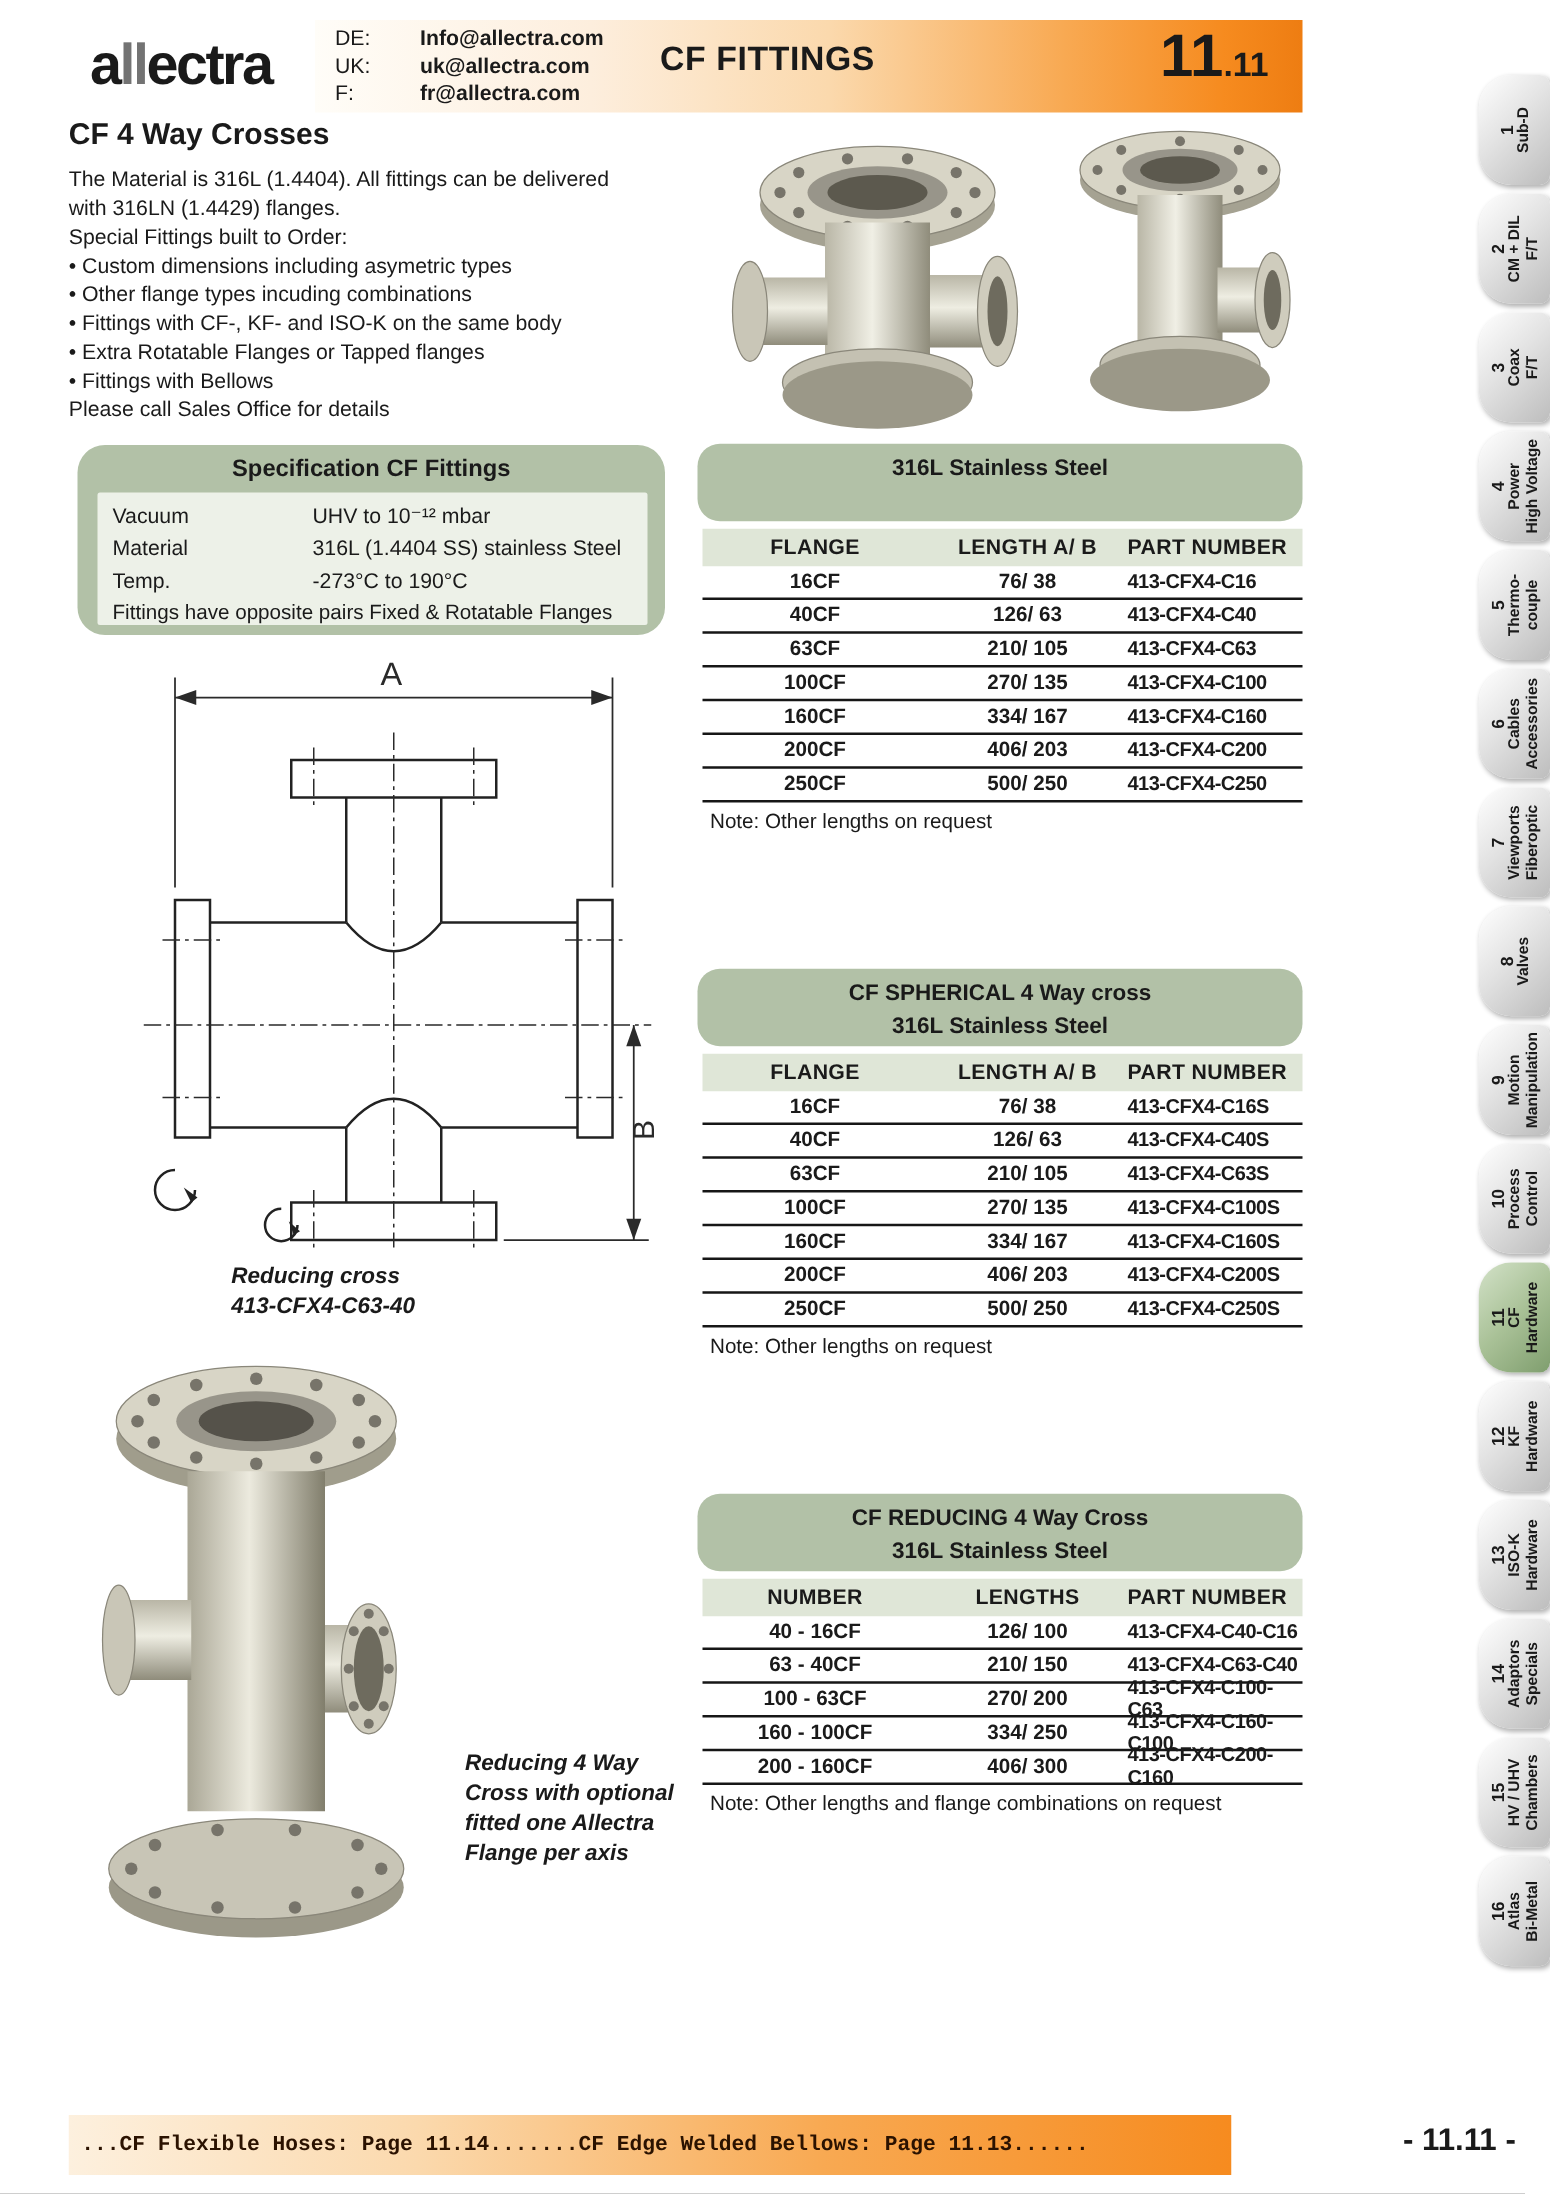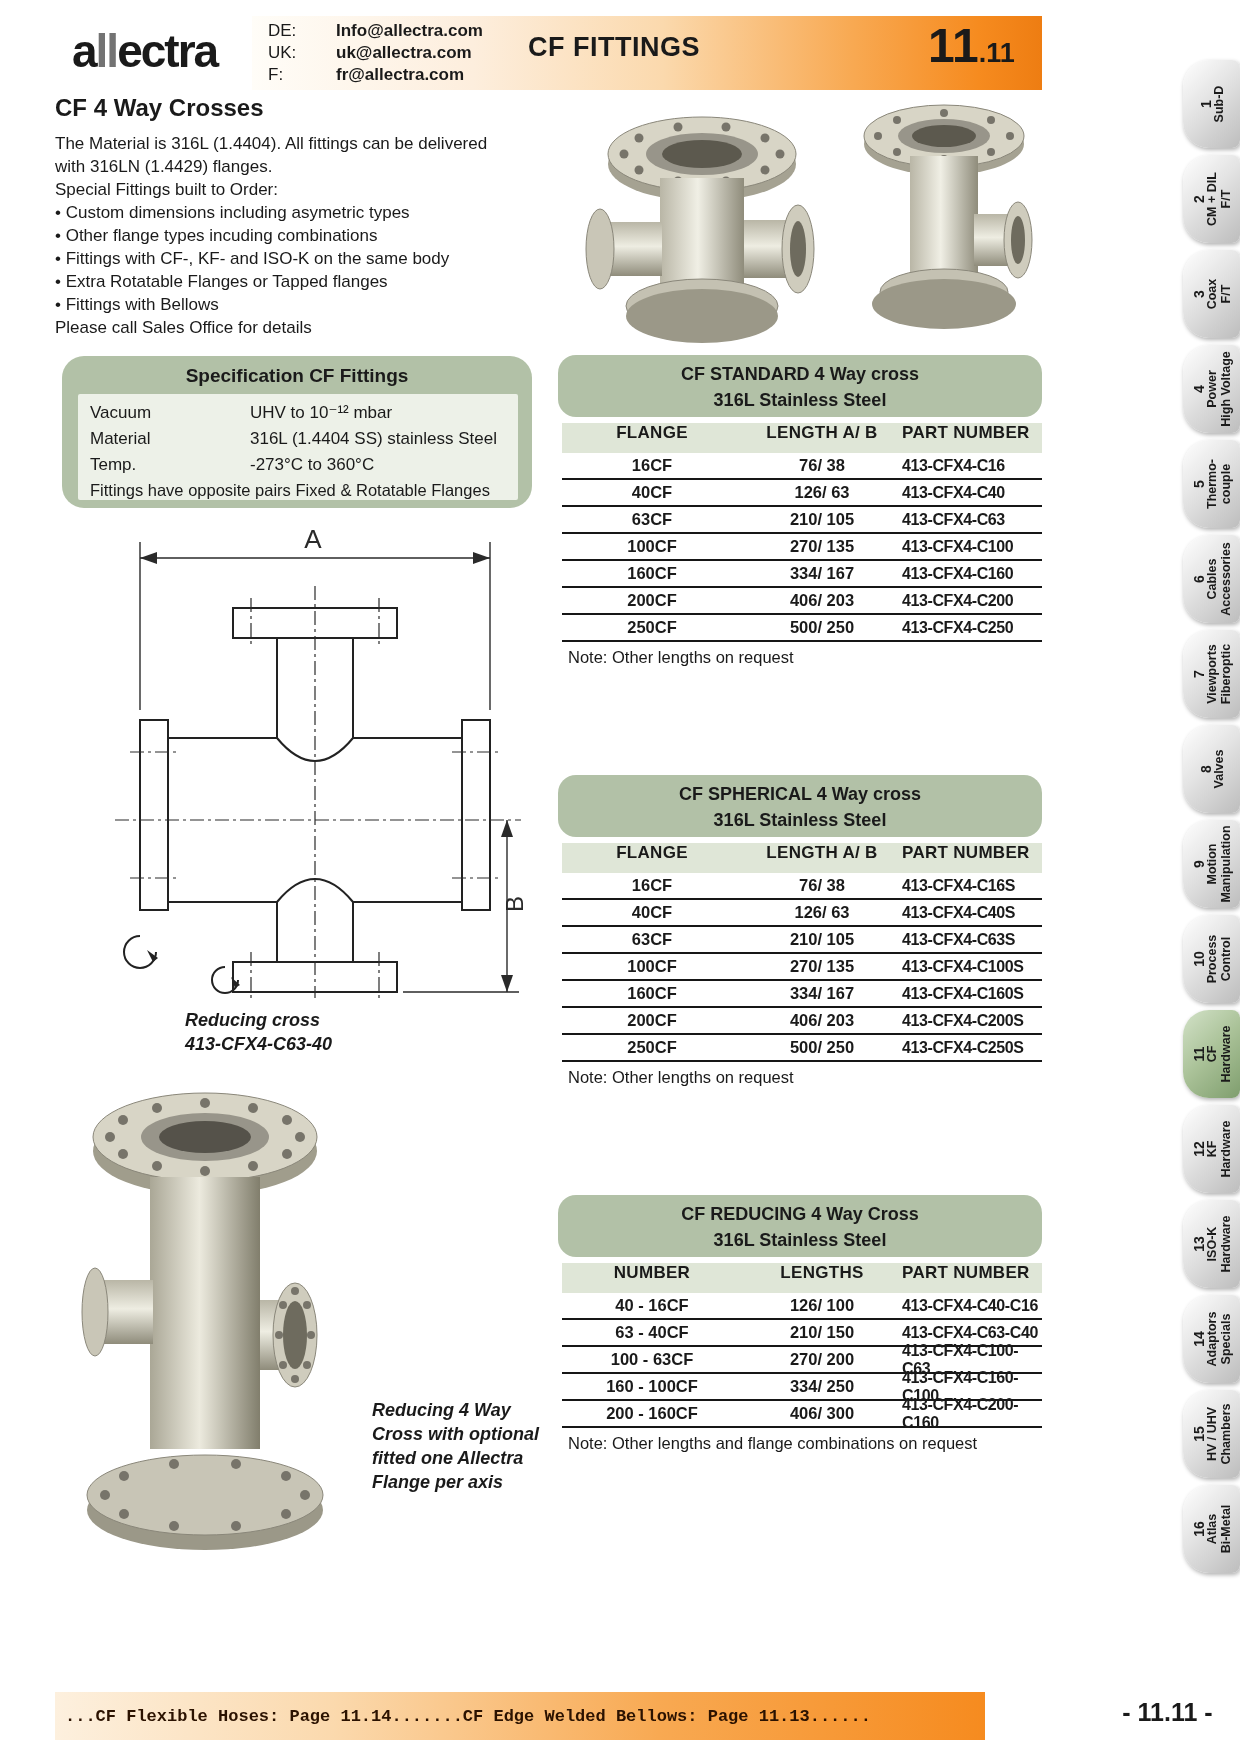--- a/index.html
+++ b/index.html
@@ -48,21 +48,21 @@
   .draw-caption{position:absolute;left:185px;top:1008px;font-size:18px;font-style:italic;font-weight:600;line-height:24px;}
 
   
   .photo{position:absolute;}
   .photo-caption{position:absolute;left:372px;top:1398px;font-size:18px;font-style:italic;font-weight:600;line-height:24px;}
 
   
   .tbl{position:absolute;left:558px;width:484px;}
   .tbl-title{height:62px;background:#b2c1a7;border-radius:18px;text-align:center;
              font-size:18px;font-weight:800;line-height:26px;padding-top:6px;box-sizing:border-box;}
-  .tbl-head{margin:6px 0 0 4px;height:30px;background:#dfe6d7;display:flex;
+  .tbl-head{margin:6px 0 0 4px;height:30px;background:#dfe6d7;display:flex;align-items:center;
             font-size:17px;font-weight:600;letter-spacing:.3px;}
   .tbl-rows{margin-left:4px;}
   .tbl-row{display:flex;align-items:center;height:25px;border-bottom:2px solid #161616;
            font-size:16.5px;font-weight:600;}
   .c1{width:180px;text-align:center;}
   .c2{width:160px;text-align:center;}
   .c3{flex:1;text-align:left;font-size:16px;letter-spacing:-0.4px;}
   .tbl-head .c3{font-size:17px;letter-spacing:.3px;}
   .tbl-note{margin:6px 0 0 10px;font-size:16.5px;font-weight:500;}
 
@@ -292,21 +292,21 @@
       <div class="spec-row">
         <span class="spec-label">Vacuum</span>
         <span class="spec-value">UHV to 10⁻¹² mbar</span>
       </div>
       <div class="spec-row">
         <span class="spec-label">Material</span>
         <span class="spec-value">316L (1.4404 SS) stainless Steel</span>
       </div>
       <div class="spec-row">
         <span class="spec-label">Temp.</span>
-        <span class="spec-value">-273°C to 360°C</span>
+        <span class="spec-value">-273°C to 190°C</span>
       </div>
       <div class="spec-note">Fittings have opposite pairs Fixed &amp; Rotatable Flanges</div>
     </div>
   </div>
 
   <div class="drawing">
     <svg width="440" height="480" viewBox="0 0 440 480">
       <g stroke="#2a2a2a" stroke-width="1.4" fill="none">
         <line x1="55" y1="22" x2="55" y2="190"></line>
         <line x1="405" y1="22" x2="405" y2="190"></line>
@@ -422,21 +422,20 @@
   </div>
   <div class="photo-caption">
     <div>Reducing 4 Way</div>
     <div>Cross with optional</div>
     <div>fitted one Allectra</div>
     <div>Flange per axis</div>
   </div>
 
   <div class="tbl" style="top:355px">
     <div class="tbl-title">
-      <div>CF STANDARD 4 Way cross</div>
       <div>316L Stainless Steel</div>
     </div>
     <div class="tbl-head">
       <span class="c1">FLANGE</span>
       <span class="c2">LENGTH A/ B</span>
       <span class="c3">PART  NUMBER</span>
     </div>
     <div class="tbl-rows">
       <div class="tbl-row">
           <span class="c1">16CF</span>

